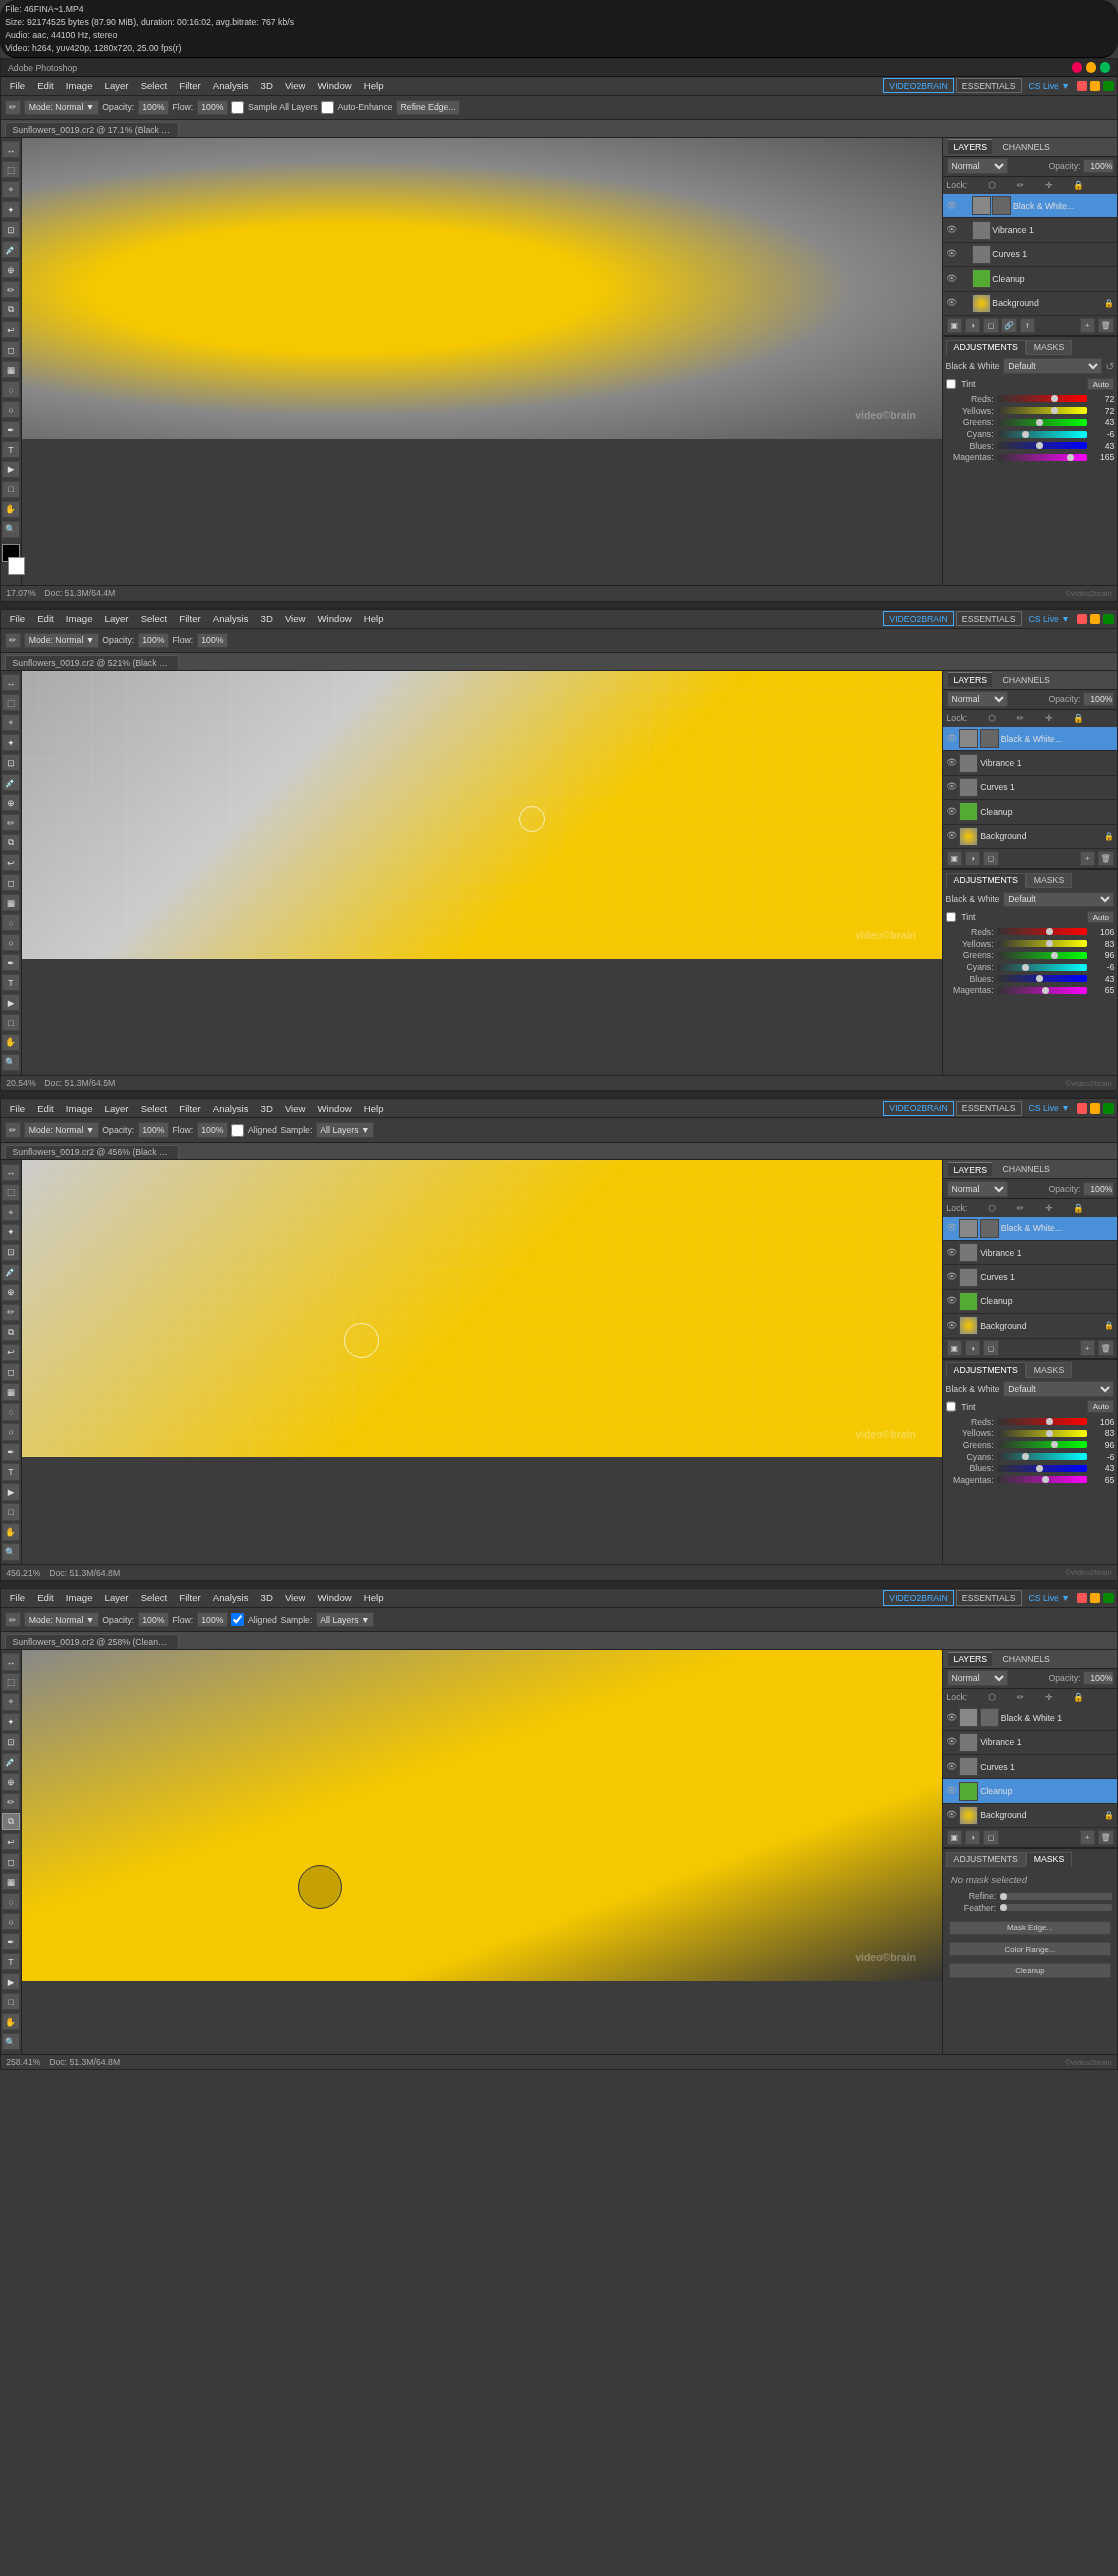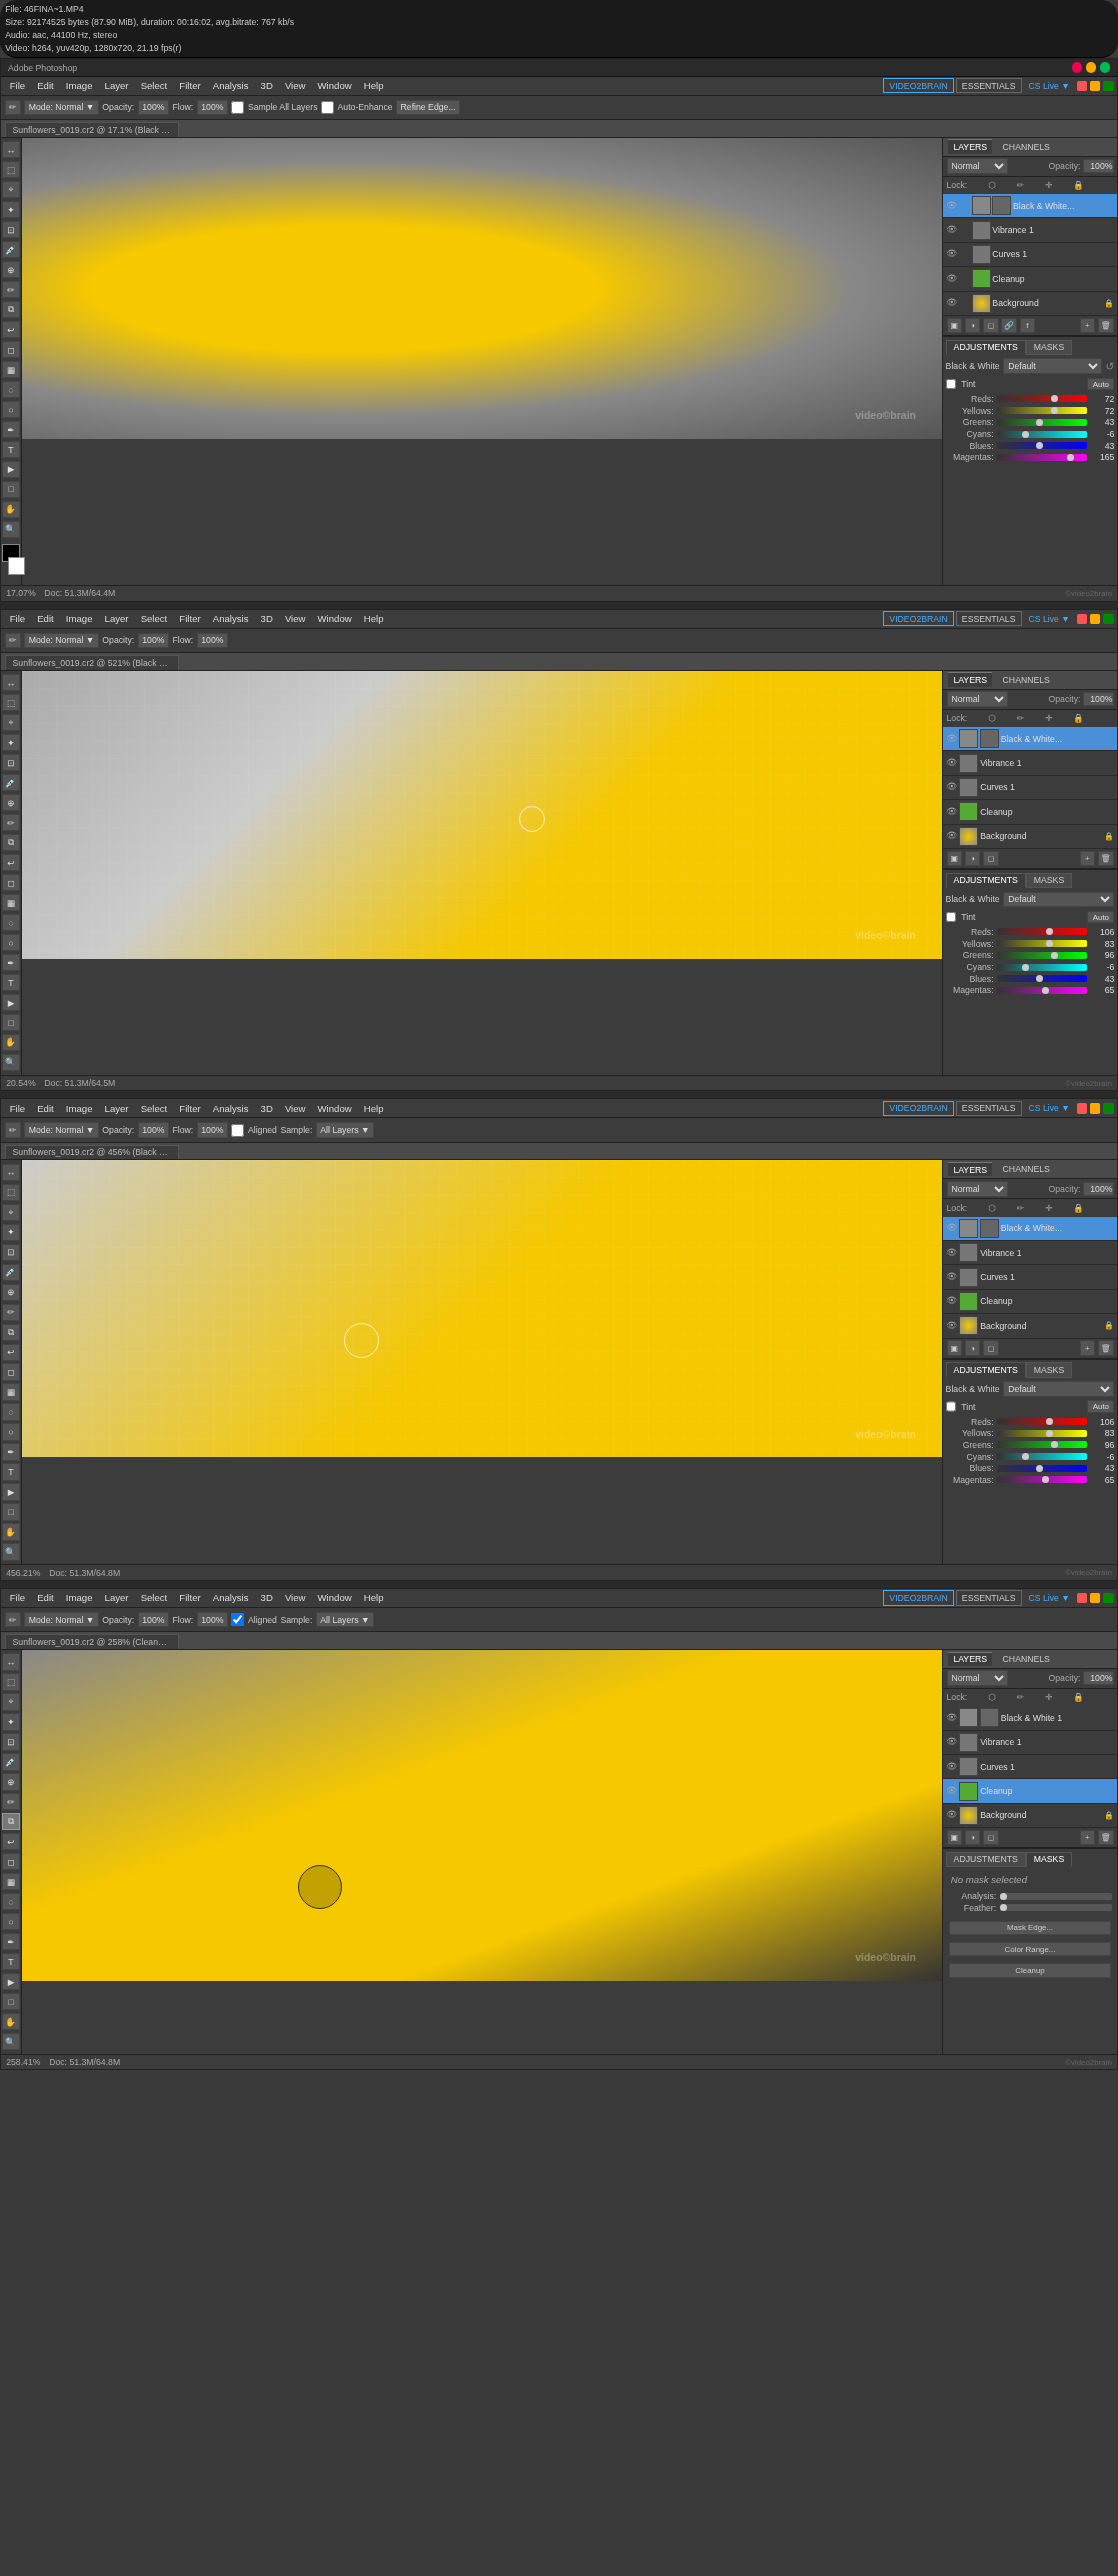--- a/index.html
+++ b/index.html
@@ -410,21 +410,21 @@
       flex: 1;
     }
   </style>
 </head>
 <body>
 
 <div class="file-info-bar">
   <div>File: 46FINA~1.MP4</div>
   <div>Size: 92174525 bytes (87.90 MiB), duration: 00:16:02, avg.bitrate: 767 kb/s</div>
   <div>Audio: aac, 44100 Hz, stereo</div>
-  <div>Video: h264, yuv420p, 1280x720, 21.19 fps(r)</div>
+  <div>Video: h264, yuv420p, 1280x720, 25.00 fps(r)</div>
 </div>
 
 <div class="ps-window" id="win1">
   <div class="title-bar">
     <span class="title-bar-title">Adobe Photoshop</span>
     <div class="title-bar-btns">
       <div class="title-bar-btn btn-close"></div>
       <div class="title-bar-btn btn-min"></div>
       <div class="title-bar-btn btn-max"></div>
     </div>
@@ -1154,21 +1154,21 @@
       </div>
 
       <div style="border-top:0.9px solid #222;background:#3c3c3c;padding:2.6px;">
         <div class="adj-tabs">
           <div class="adj-tab">ADJUSTMENTS</div>
           <div class="adj-tab active">MASKS</div>
         </div>
         <div class="no-mask-selected">No mask selected</div>
         <div style="padding:2.6px;">
           <div class="adj-row">
-            <span class="adj-label">Analysis:</span>
+            <span class="adj-label">Refine:</span>
             <div class="adj-slider" style="background:#555;">
               <div class="adj-slider-thumb" style="left:0%;"></div>
             </div>
           </div>
           <div class="adj-row">
             <span class="adj-label">Feather:</span>
             <div class="adj-slider" style="background:#555;">
               <div class="adj-slider-thumb" style="left:0%;"></div>
             </div>
           </div>

